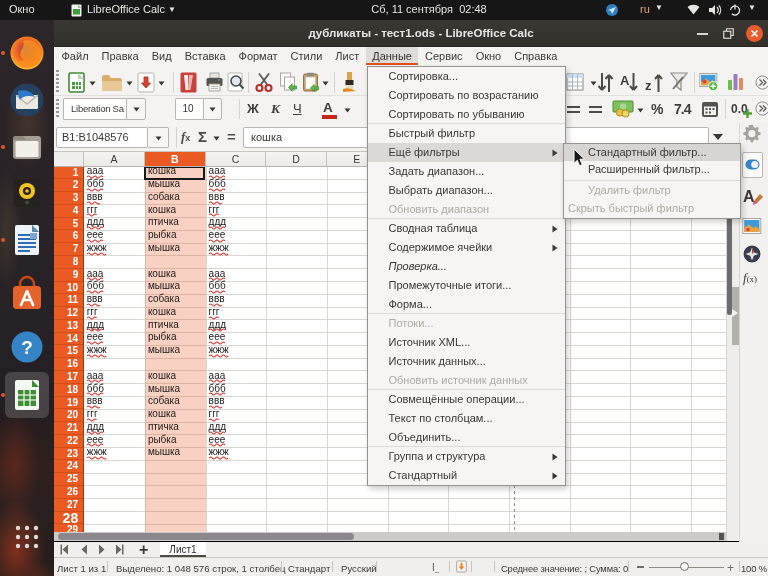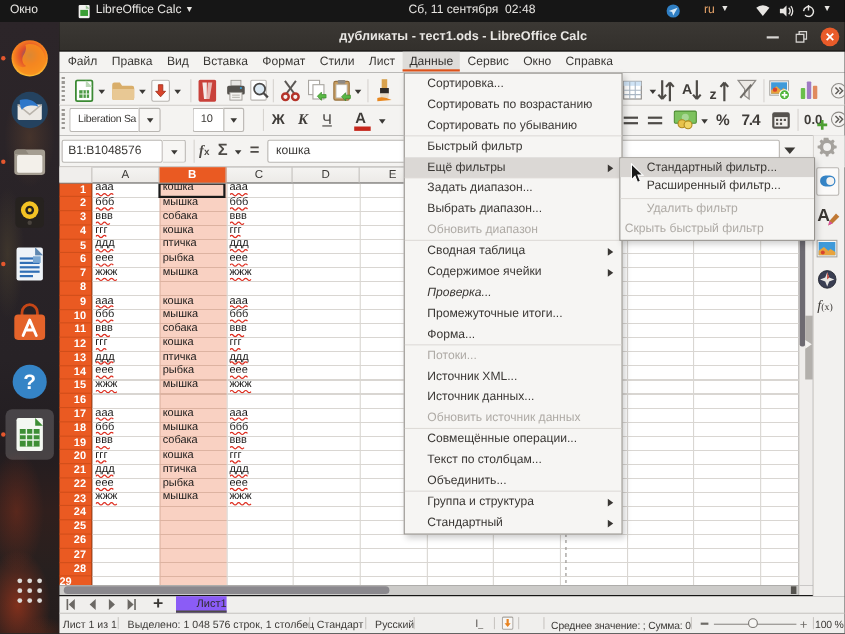--- a/index.html
+++ b/index.html
@@ -407,22 +407,22 @@
 <div style="position:absolute;left:0;top:217.26px;width:100%;height:12.78px;color:#fff;font-weight:bold;font-size:10px;text-align:right;padding-right:5px;line-height:12.78px;border-bottom:1px solid #d14e1a;box-sizing:border-box;">18</div>
 <div style="position:absolute;left:0;top:230.04px;width:100%;height:12.78px;color:#fff;font-weight:bold;font-size:10px;text-align:right;padding-right:5px;line-height:12.78px;border-bottom:1px solid #d14e1a;box-sizing:border-box;">19</div>
 <div style="position:absolute;left:0;top:242.82px;width:100%;height:12.78px;color:#fff;font-weight:bold;font-size:10px;text-align:right;padding-right:5px;line-height:12.78px;border-bottom:1px solid #d14e1a;box-sizing:border-box;">20</div>
 <div style="position:absolute;left:0;top:255.60px;width:100%;height:12.78px;color:#fff;font-weight:bold;font-size:10px;text-align:right;padding-right:5px;line-height:12.78px;border-bottom:1px solid #d14e1a;box-sizing:border-box;">21</div>
 <div style="position:absolute;left:0;top:268.38px;width:100%;height:12.78px;color:#fff;font-weight:bold;font-size:10px;text-align:right;padding-right:5px;line-height:12.78px;border-bottom:1px solid #d14e1a;box-sizing:border-box;">22</div>
 <div style="position:absolute;left:0;top:281.16px;width:100%;height:12.78px;color:#fff;font-weight:bold;font-size:10px;text-align:right;padding-right:5px;line-height:12.78px;border-bottom:1px solid #d14e1a;box-sizing:border-box;">23</div>
 <div style="position:absolute;left:0;top:293.94px;width:100%;height:12.78px;color:#fff;font-weight:bold;font-size:10px;text-align:right;padding-right:5px;line-height:12.78px;border-bottom:1px solid #d14e1a;box-sizing:border-box;">24</div>
 <div style="position:absolute;left:0;top:306.72px;width:100%;height:12.78px;color:#fff;font-weight:bold;font-size:10px;text-align:right;padding-right:5px;line-height:12.78px;border-bottom:1px solid #d14e1a;box-sizing:border-box;">25</div>
 <div style="position:absolute;left:0;top:319.50px;width:100%;height:12.78px;color:#fff;font-weight:bold;font-size:10px;text-align:right;padding-right:5px;line-height:12.78px;border-bottom:1px solid #d14e1a;box-sizing:border-box;">26</div>
 <div style="position:absolute;left:0;top:332.28px;width:100%;height:12.78px;color:#fff;font-weight:bold;font-size:10px;text-align:right;padding-right:5px;line-height:12.78px;border-bottom:1px solid #d14e1a;box-sizing:border-box;">27</div>
-<div style="position:absolute;left:0;top:345.06px;width:100%;height:12.78px;color:#fff;font-weight:bold;font-size:10px;text-align:right;padding-right:5px;line-height:12.78px;border-bottom:1px solid #d14e1a;box-sizing:border-box;">28</div>
-<div style="position:absolute;left:0;top:357.84px;width:100%;height:12.78px;color:#fff;font-weight:bold;font-size:10px;padding-right:5px;line-height:12.78px;border-bottom:1px solid #d14e1a;box-sizing:border-box;">29</div>
+<div style="position:absolute;left:0;top:345.06px;width:100%;height:12.78px;color:#fff;font-weight:bold;font-size:14px;text-align:right;padding-right:5px;line-height:12.78px;border-bottom:1px solid #d14e1a;box-sizing:border-box;">28</div>
+<div style="position:absolute;left:0;top:357.84px;width:100%;height:12.78px;color:#fff;font-weight:bold;font-size:10px;text-align:right;padding-right:5px;line-height:12.78px;border-bottom:1px solid #d14e1a;box-sizing:border-box;">29</div>
 </div>
 <div class="abs" style="left:84.2px;top:166.5px;width:641.8px;height:365.70000000000005px;background:#fff;overflow:hidden;">
 <div style="position:absolute;inset:0;background-image:repeating-linear-gradient(to bottom,transparent 0 11.78px,#d9d6d2 11.78px 12.78px);"></div>
 <div style="position:absolute;left:60.7px;top:0;width:1px;height:100%;background:#d9d6d2;"></div>
 <div style="position:absolute;left:121.4px;top:0;width:1px;height:100%;background:#d9d6d2;"></div>
 <div style="position:absolute;left:182.1px;top:0;width:1px;height:100%;background:#d9d6d2;"></div>
 <div style="position:absolute;left:242.8px;top:0;width:1px;height:100%;background:#d9d6d2;"></div>
 <div style="position:absolute;left:303.5px;top:0;width:1px;height:100%;background:#d9d6d2;"></div>
 <div style="position:absolute;left:364.2px;top:0;width:1px;height:100%;background:#d9d6d2;"></div>
 <div style="position:absolute;left:424.9px;top:0;width:1px;height:100%;background:#d9d6d2;"></div>
@@ -639,21 +639,21 @@
 <svg class="abs" style="left:78px;top:543px;" width="11" height="13" viewBox="0 0 11 13">
     <path d="M9 1.5 L3.5 6.5 L9 11.5 Z" fill="#6b6864"></path>
   </svg>
 <svg class="abs" style="left:97px;top:543px;" width="11" height="13" viewBox="0 0 11 13">
     <path d="M2 1.5 L7.5 6.5 L2 11.5 Z" fill="#6b6864"></path>
   </svg>
 <svg class="abs" style="left:114px;top:543px;" width="11" height="13" viewBox="0 0 11 13">
     <path d="M2 1.5 L7.5 6.5 L2 11.5 Z M8 1.5 L9.5 1.5 L9.5 11.5 L8 11.5 Z" fill="#6b6864"></path>
   </svg>
 <div class="abs" style="left:139px;top:541px;font-size:16px;font-weight:bold;color:#3a3835;">+</div>
-<div class="abs" style="left:160px;top:541.5px;width:46px;height:15.5px;background:#8b5cf6;border-bottom:2px solid #4e4b47;font-size:10px;color:#2e2c2a;text-align:right;line-height:15px;">Лист1</div>
+<div class="abs" style="left:160px;top:541.5px;width:46px;height:15.5px;background:#ffffff;border-bottom:2px solid #4e4b47;font-size:10px;color:#2e2c2a;text-align:center;line-height:15px;">Лист1</div>
 <div class="abs" style="left:54px;top:558px;width:714px;height:18px;background:#f0efed;font-size:10px;color:#3c3a37;"></div>
 <div class="abs" style="left:57px;top:562.5px;font-size:9.6px;color:#3c3a37;">Лист 1 из 1</div>
 <div class="abs" style="left:107px;top:561px;width:1px;height:11px;background:#c9c6c2;"></div>
 <div class="abs" style="left:116px;top:562.5px;font-size:9.6px;color:#3c3a37;">Выделено: 1 048 576 строк, 1 столбец</div>
 <div class="abs" style="left:281px;top:561px;width:1px;height:11px;background:#c9c6c2;"></div>
 <div class="abs" style="left:288px;top:562.5px;font-size:9.6px;color:#3c3a37;">Стандарт</div>
 <div class="abs" style="left:332px;top:561px;width:1px;height:11px;background:#c9c6c2;"></div>
 <div class="abs" style="left:341px;top:562.5px;font-size:9.6px;color:#3c3a37;">Русский</div>
 <div class="abs" style="left:376px;top:561px;width:1px;height:11px;background:#c9c6c2;"></div>
 <div class="abs" style="left:432px;top:562px;font-size:10px;color:#55524e;">I<span style="font-size:8px;">_</span></div>

